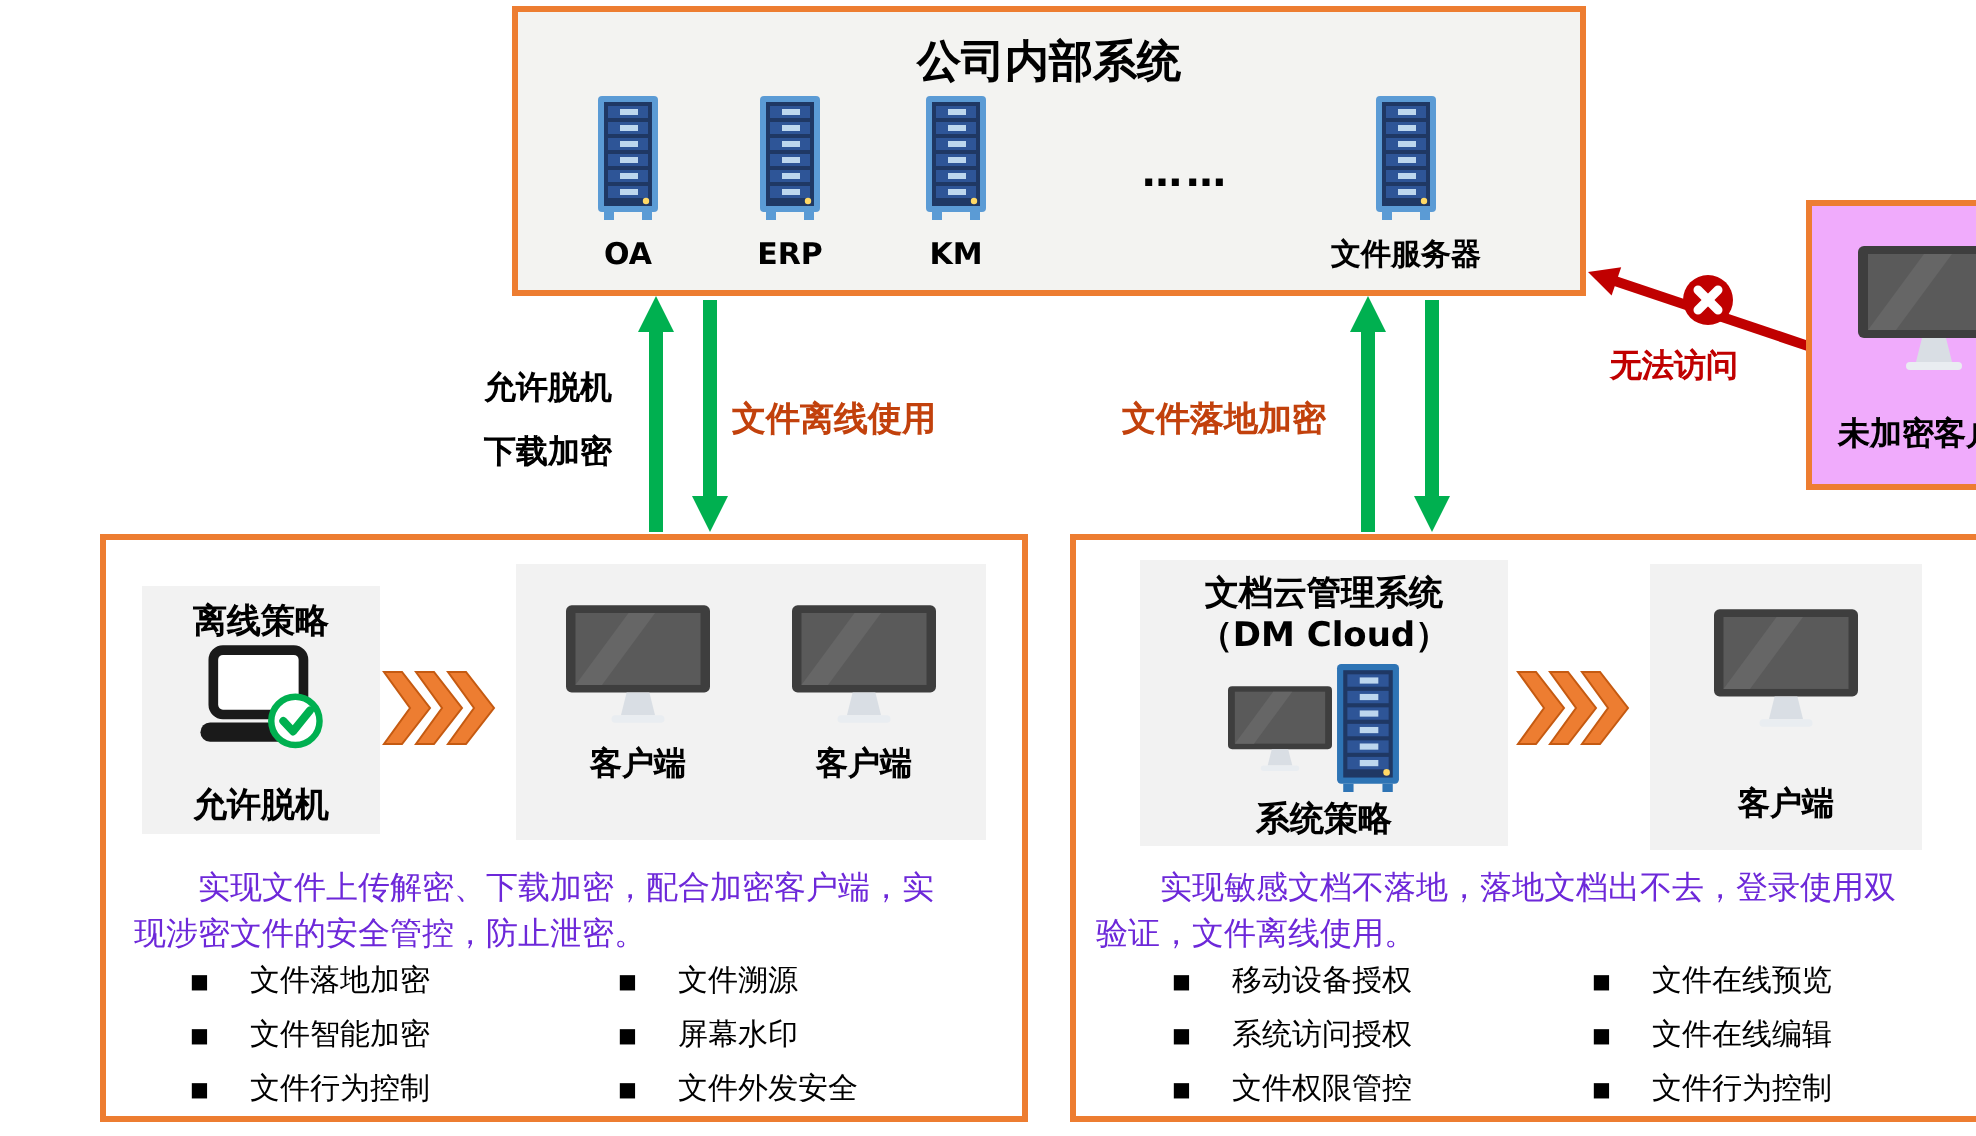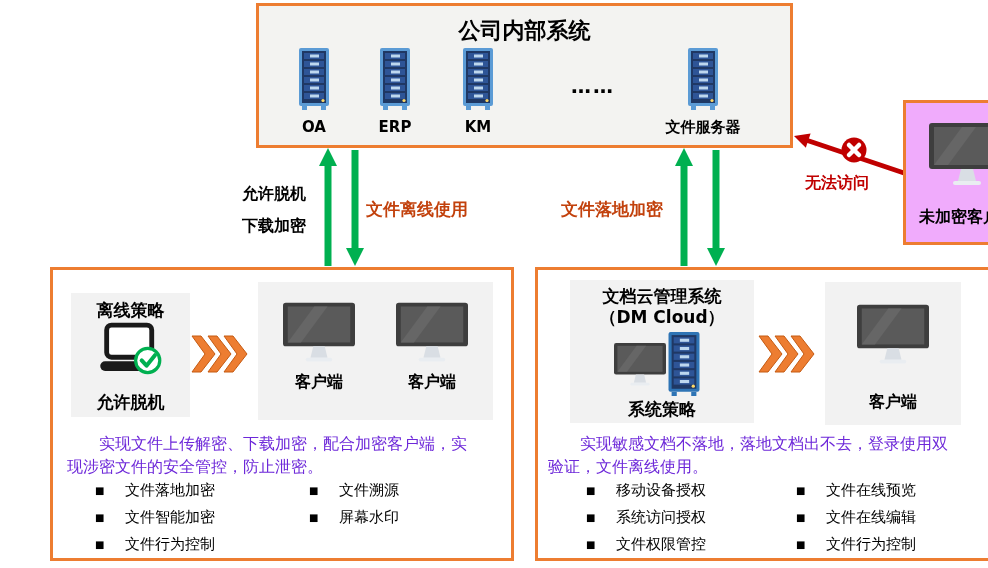--- a/index.html
+++ b/index.html
@@ -267,20 +267,21 @@
     <div class="desc" style="left:14px;top:162px;width:442px;">
       <div class="indent">实现文件上传解密、下载加密，配合加密客户端，实</div>
       <div>现涉密文件的安全管控，防止泄密。</div>
     </div>
 
     <div class="feat" style="left:42px;top:238px;"><span class="blt">■</span><span>文件智能加密</span></div>
     <div class="feat" style="left:42px;top:211px;"><span class="blt">■</span><span>文件落地加密</span></div>
     <div class="feat" style="left:42px;top:265px;"><span class="blt">■</span><span>文件行为控制</span></div>
     <div class="feat" style="left:256px;top:211px;"><span class="blt">■</span><span>文件溯源</span></div>
     <div class="feat" style="left:256px;top:238px;"><span class="blt">■</span><span>屏幕水印</span></div>
+    <div class="feat" style="left:256px;top:265px;"><span class="blt">■</span><span>文件外发安全</span></div>
   </div>
 
   <div class="obox right-box">
     <div class="panel system-panel">
       <div class="sys-title" style="top:5px;">文档云管理系统</div>
       <div class="sys-title" style="top:26px;">（DM Cloud）</div>
       <svg style="position:absolute;left:44px;top:62px;" width="52" height="46" viewBox="0 0 76 64">
         <rect x="0" y="0" width="76" height="46" rx="3" fill="#3E3E3E"></rect>
         <rect x="5" y="4" width="66" height="38" fill="#5A5A5A"></rect>
         <polygon points="5,42 33,4 47,4 19,42" fill="#666666"></polygon>

